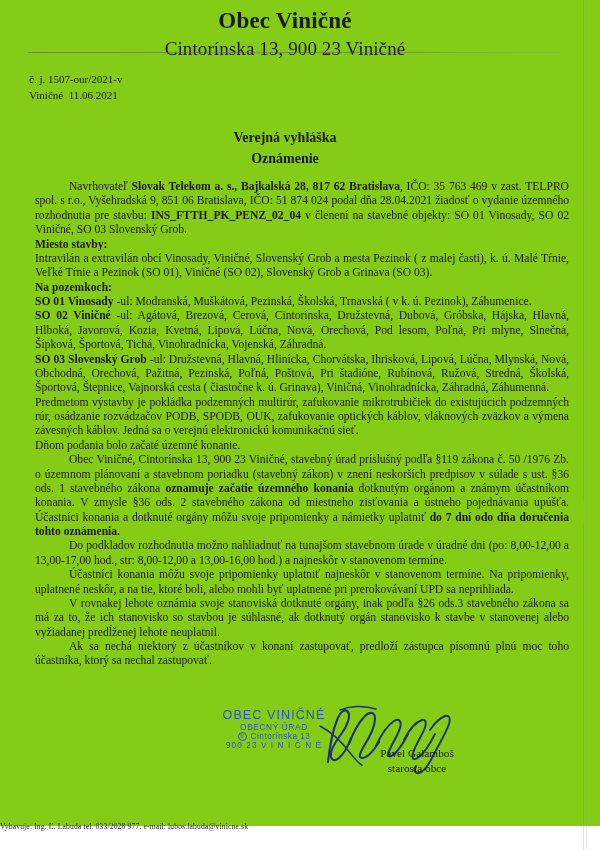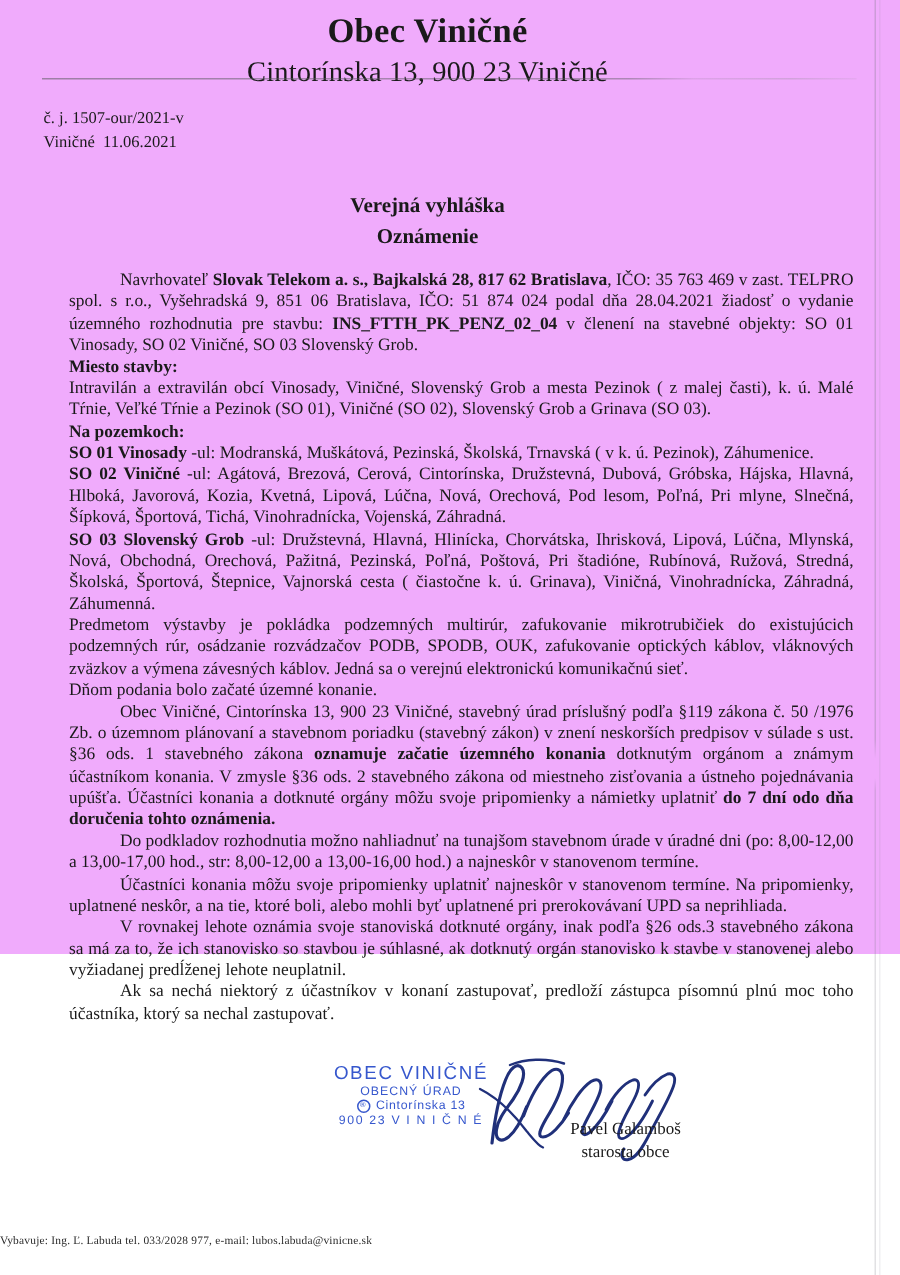--- a/index.html
+++ b/index.html
@@ -14,22 +14,22 @@
     overflow: hidden;
     font-family: "Liberation Serif", "DejaVu Serif", serif;
     color: #1a1a1a;
     -webkit-font-smoothing: antialiased;
   }
 
   .page {
     position: absolute;
     inset: 0;
     width: 600px;
-    height: 636px;
-    background: #f0abfc;
+    height: 826px;
+    background: #84cc16;
   }
 
   
   .scan-line-v {
     position: absolute;
     top: 0;
     left: 583px;
     width: 1px;
     height: 850px;
     background: linear-gradient(to bottom,
@@ -110,21 +110,21 @@
     position: absolute;
     left: 30px;
     top: 180px;
     width: 539px;
     font-size: 11.6px;
     line-height: 1.24;
     text-align: justify;
     text-justify: inter-word;
   }
   .body p {
-    margin: 0 0 0 16px;
+    margin: 0 0 0 5px;
   }
   .p-ind { text-indent: 34px; }
   .b { font-weight: bold; }
   .lbl { font-weight: bold; }
 
   
   .sigzone {
     position: absolute;
     left: 0;
     top: 702px;

